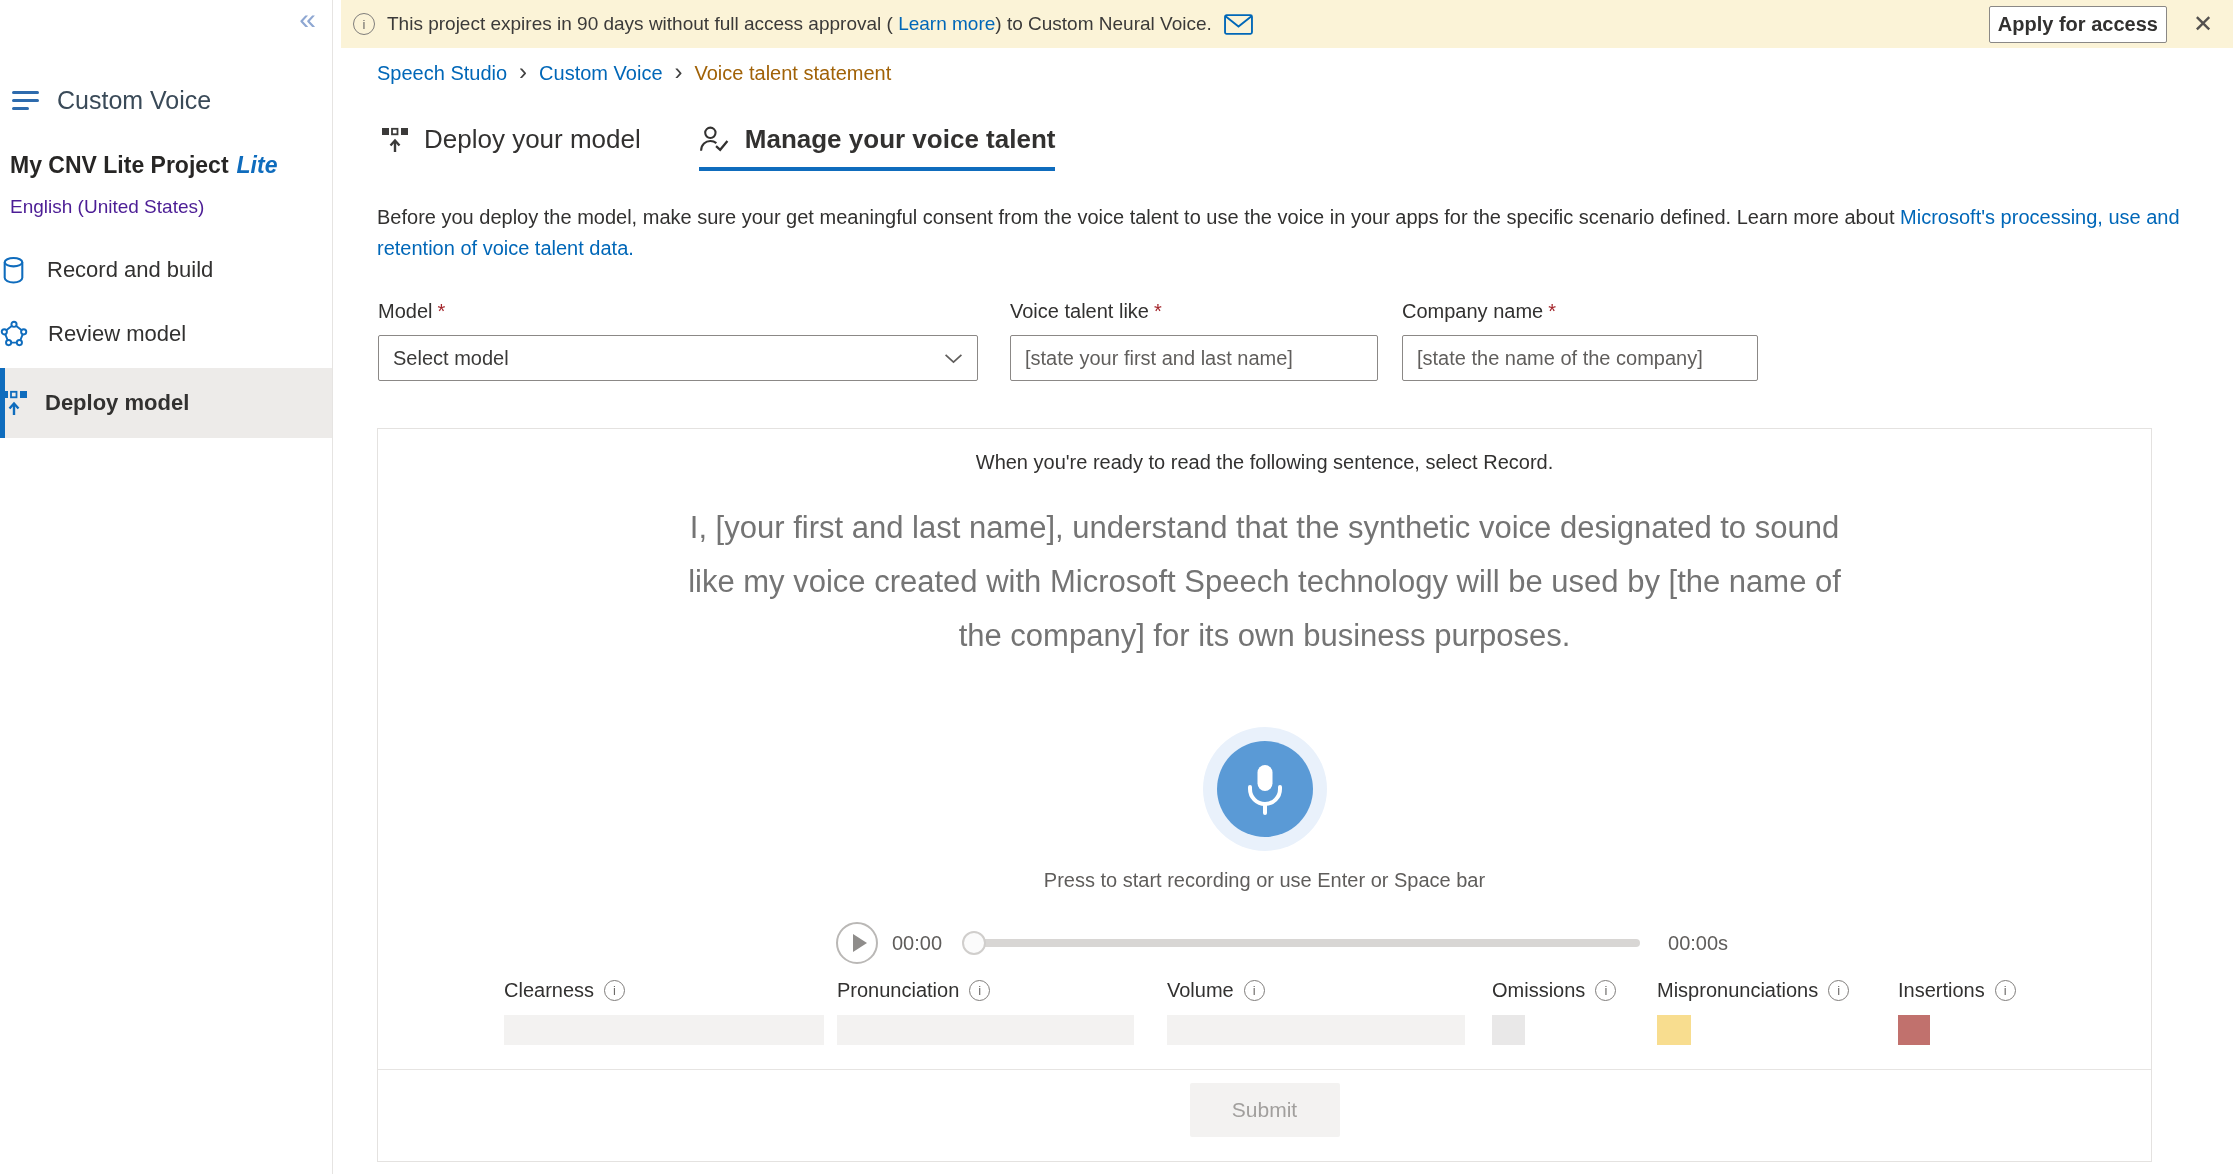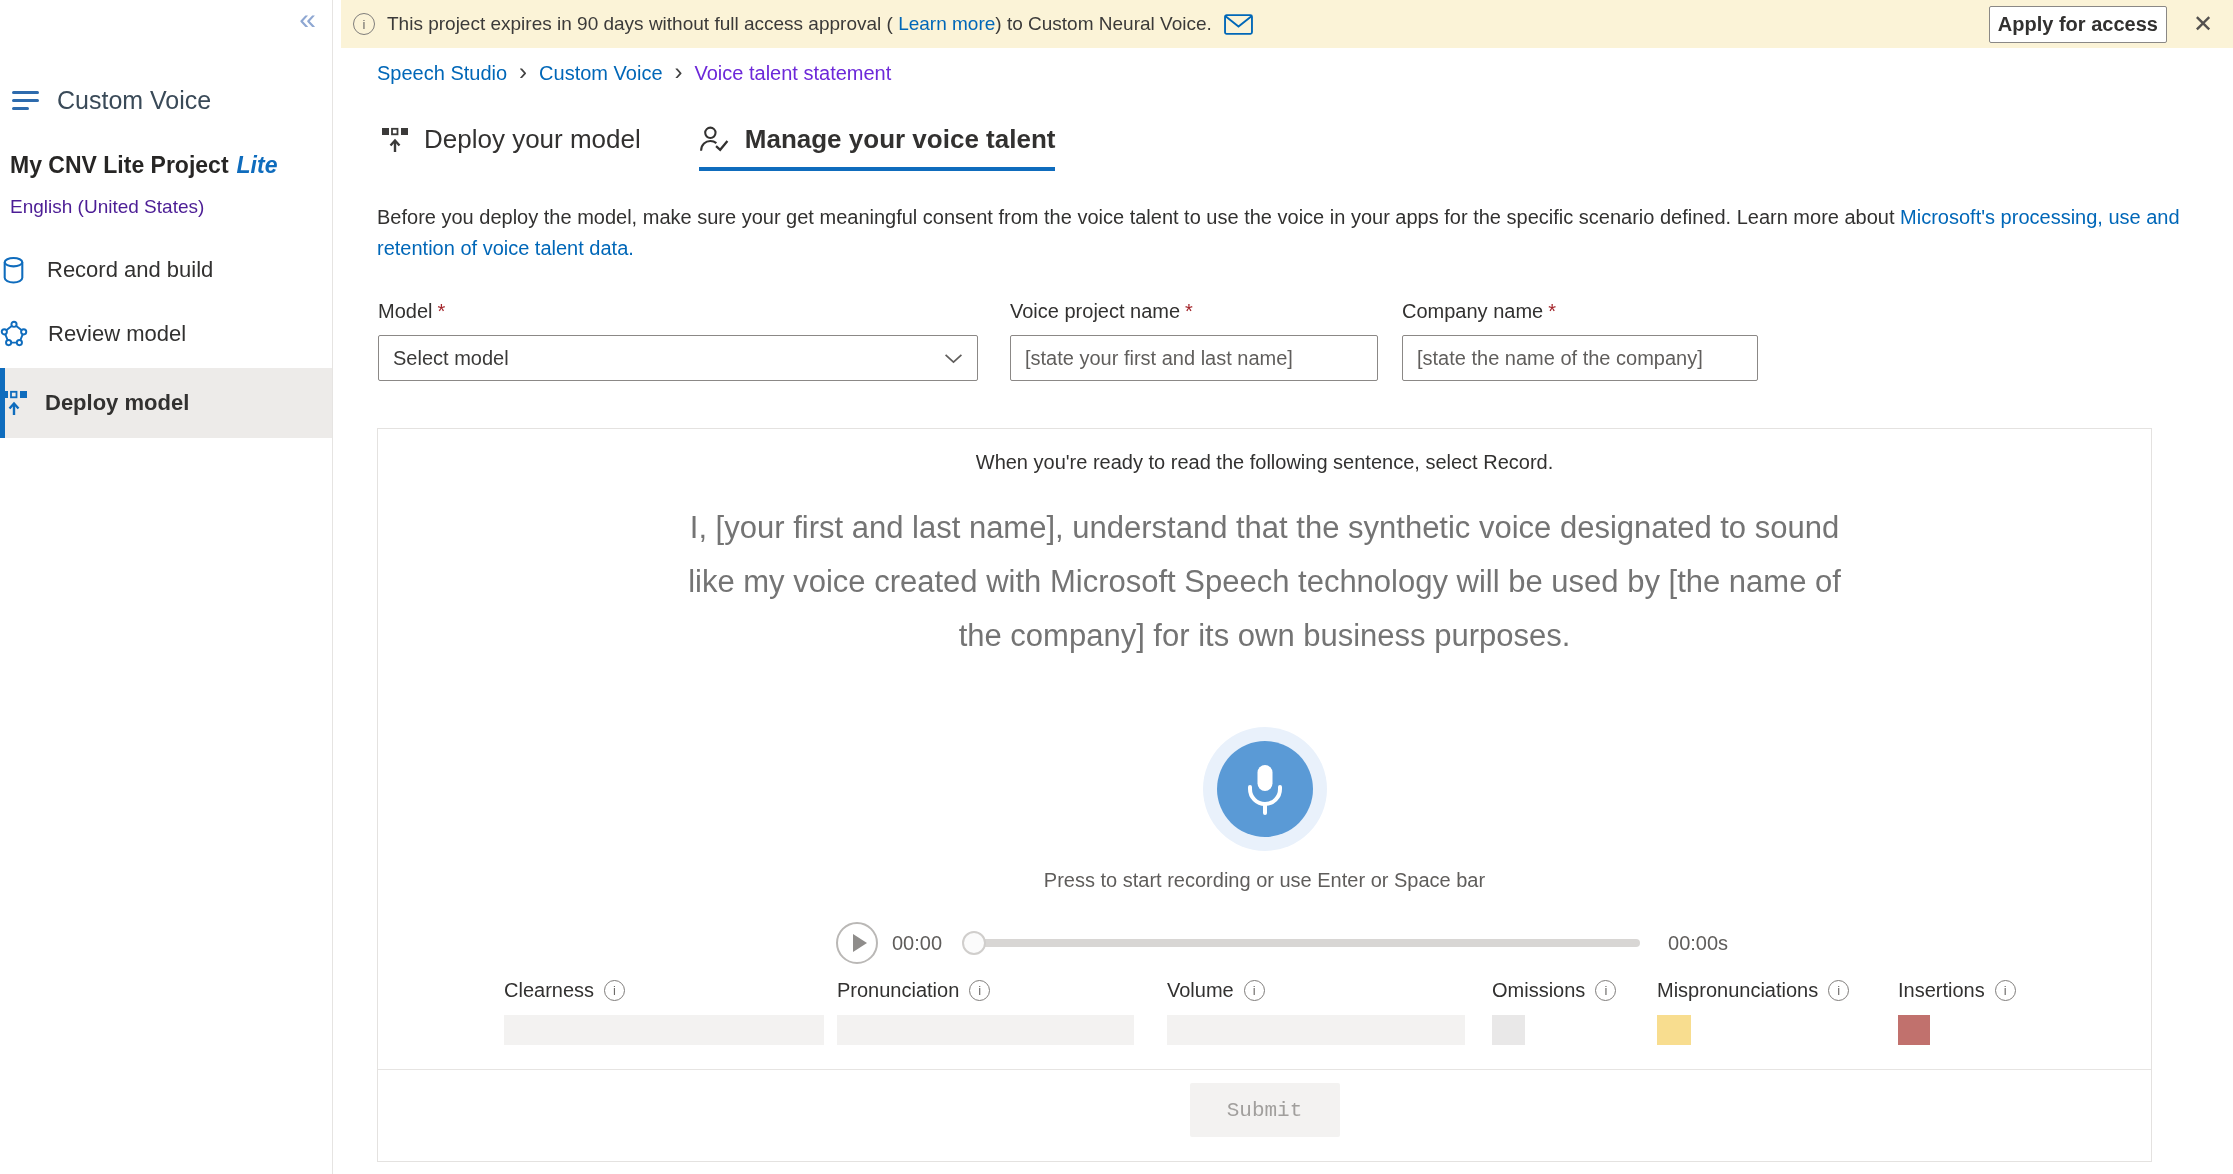--- a/index.html
+++ b/index.html
@@ -37,21 +37,21 @@
   .blink { color:#0067b8; text-decoration:none; cursor:pointer; }
   .mail { margin-left:12px; flex:none; }
   .apply { margin-left:auto; height:37px; padding:0 8px; background:#fff; border:1px solid #8a8886;
     border-radius:2px; font-family:inherit; font-size:20px; font-weight:600; color:#323130; cursor:pointer; }
   .close { font-size:24px; color:#53514f; margin:0 20px 0 26px; cursor:pointer; line-height:1; }
 
   .crumbs { position:absolute; top:60px; left:44px; display:flex; align-items:center; gap:12px;
     font-size:20px; white-space:nowrap; }
   .crumbs a { color:#0067b8; text-decoration:none; cursor:pointer; }
   .sep { color:#424242; font-size:24px; line-height:1; padding-bottom:3px; }
-  .cur { color:#6d28d9; }
+  .cur { color:#a16207; }
 
   .tabs { position:absolute; top:124px; left:48px; display:flex; }
   .tab { display:inline-flex; align-items:center; gap:15px; font-size:26px; color:#323130;
     cursor:pointer; padding-bottom:16px; margin-right:58px; }
   .tab.active { font-weight:600; border-bottom:4px solid #0f6cbd; padding-bottom:12px; }
 
   .desc { position:absolute; top:202px; left:44px; width:1822px; font-size:20px; line-height:31px; color:#323130; }
   .desc a { color:#0067b8; text-decoration:none; cursor:pointer; }
 
   .fgroup { position:absolute; top:300px; }
@@ -86,21 +86,21 @@
     background:#fbfbfb; border:2px solid #d0cecc; }
   .pdur { margin-left:28px; font-size:20px; color:#5f5d5b; }
 
   .mcol { position:absolute; top:548px; }
   .mlabel { display:flex; align-items:center; gap:10px; font-size:20px; color:#323130; height:26px; white-space:nowrap; }
   .mlabel .info-ic { margin:0; width:21px; height:21px; }
   .mfill { margin-top:12px; height:30px; }
 
   .cdivider { position:absolute; top:640px; left:0; right:0; height:1px; background:#e6e4e2; }
   .submit { position:absolute; top:654px; left:50%; transform:translateX(-50%); width:150px; height:54px;
-    background:#f3f2f1; border:none; border-radius:2px; font-family:Liberation Mono, monospace; font-size:21px; color:#a19f9d; cursor:default; }
+    background:#f3f2f1; border:none; border-radius:2px; font-family:Liberation Sans, sans-serif; font-size:21px; color:#a19f9d; cursor:default; }
 </style>
 </head>
 <body>
 
 <div class="app">
 
   <aside class="sidebar">
     <span class="collapse">«</span>
 
     <div class="sb-title">
@@ -197,21 +197,21 @@
       <label><span>Model</span><em class="req">*</em></label>
       <div class="fld selectbox">
         <span>Select model</span>
         <svg width="19" height="11" viewBox="0 0 18 10">
           <polyline points="1.5,1.5 9,8.5 16.5,1.5" fill="none" stroke="#5f5d5b" stroke-width="1.6"></polyline>
         </svg>
       </div>
     </div>
 
     <div class="fgroup" style="left:677px; width:368px;">
-      <label><span>Voice project name</span><em class="req">*</em></label>
+      <label><span>Voice talent like</span><em class="req">*</em></label>
       <input class="fld" type="text" placeholder="[state your first and last name]" style="">
     </div>
 
     <div class="fgroup" style="left:1069px; width:356px;">
       <label><span>Company name</span><em class="req">*</em></label>
       <input class="fld" type="text" placeholder="[state the name of the company]" style="">
     </div>
 
     <section class="card">
       <div class="instruction">When you're ready to read the following sentence, select Record.</div>

